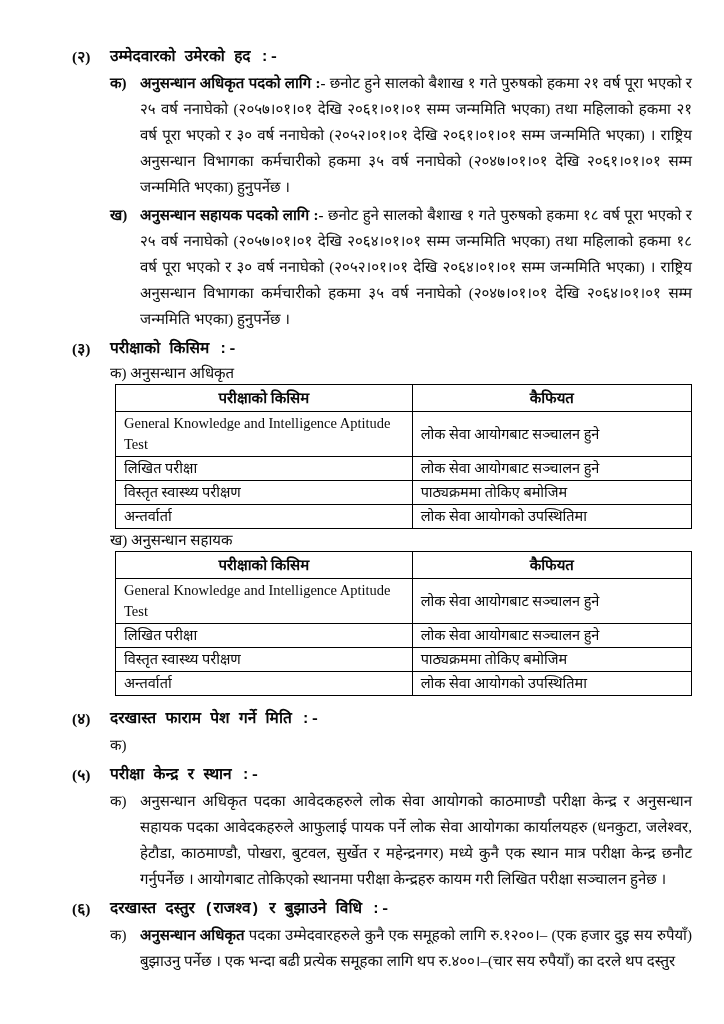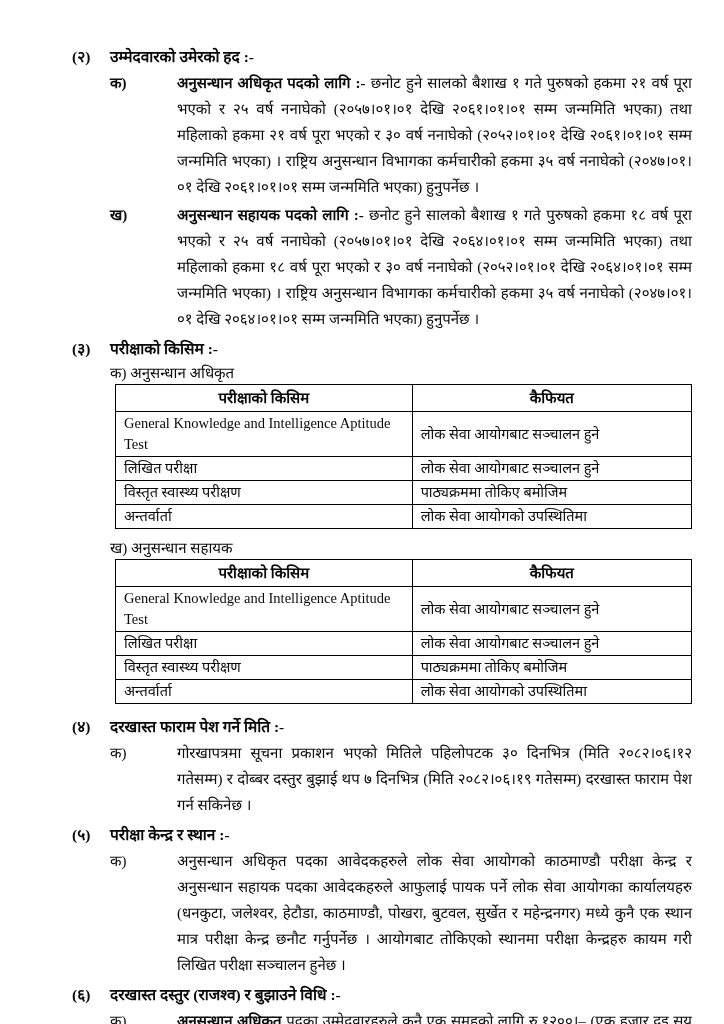--- a/index.html
+++ b/index.html
@@ -15,36 +15,36 @@
     line-height: 26px;
     padding: 44px 32px 2px 72px;
   }
   .sec-head {
     display: flex;
     font-weight: bold;
     font-size: 15.5px;
     line-height: 26px;
   }
   .sec-num { width: 38px; flex-shrink: 0; }
-  .sec-title { flex: 1; }
+  .sec-title { flex: 1; font-family: Liberation Mono, monospace; }
   .item { display: flex; }
   .item.gap-after { margin-bottom: 2px; }
   .item-indent { width: 38px; flex-shrink: 0; }
   .item-label { width: 30px; flex-shrink: 0; }
   .item-label.bold { font-weight: bold; }
-  .item-body { flex: 1; text-align: justify; margin-left: 37px; }
+  .item-body { flex: 1; text-align: justify; }
   .bold { font-weight: bold; }
   .sec { margin-bottom: 4px; }
   .sec.sec3 { margin-bottom: 10px; }
   .tbl-caption {
     font-weight: normal;
     line-height: 22px;
     margin-left: 38px;
   }
-  .tbl-caption.second { margin-top: 8px; }
+  .tbl-caption.second { margin-top: 0; }
   .exam-table {
     border-collapse: collapse;
     margin-left: 43px;
     width: 577px;
     table-layout: fixed;
   }
   .exam-table th, .exam-table td {
     border: 1.4px solid #000000;
     padding: 1px 8px;
     vertical-align: middle;
@@ -156,21 +156,20 @@
   </div>
 
   <div class="sec s4">
     <div class="sec-head">
       <span class="sec-num">(४)</span>
       <span class="sec-title">दरखास्त फाराम पेश गर्ने मिति :-</span>
     </div>
     <div class="item">
       <span class="item-indent"></span>
       <span class="item-label">क)</span>
-      <span class="item-body"><span>गोरखापत्रमा सूचना प्रकाशन भएको मितिले पहिलोपटक ३० दिनभित्र (मिति २०८२।०६।१२ गतेसम्म) र दोब्बर दस्तुर बुझाई थप ७ दिनभित्र (मिति २०८२।०६।१९ गतेसम्म) दरखास्त फाराम पेश गर्न सकिनेछ ।</span></span>
     </div>
   </div>
 
   <div class="sec s5">
     <div class="sec-head">
       <span class="sec-num">(५)</span>
       <span class="sec-title">परीक्षा केन्द्र र स्थान :-</span>
     </div>
     <div class="item">
       <span class="item-indent"></span>

